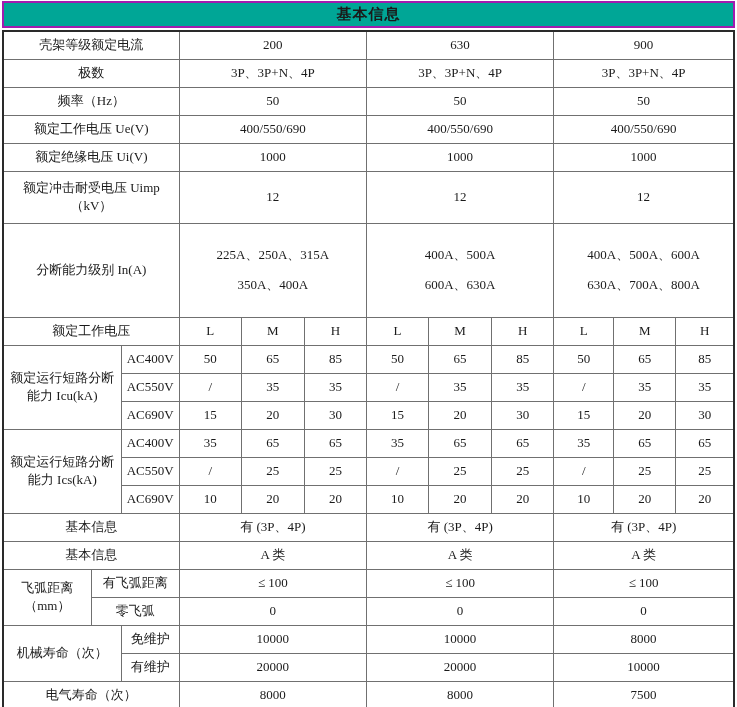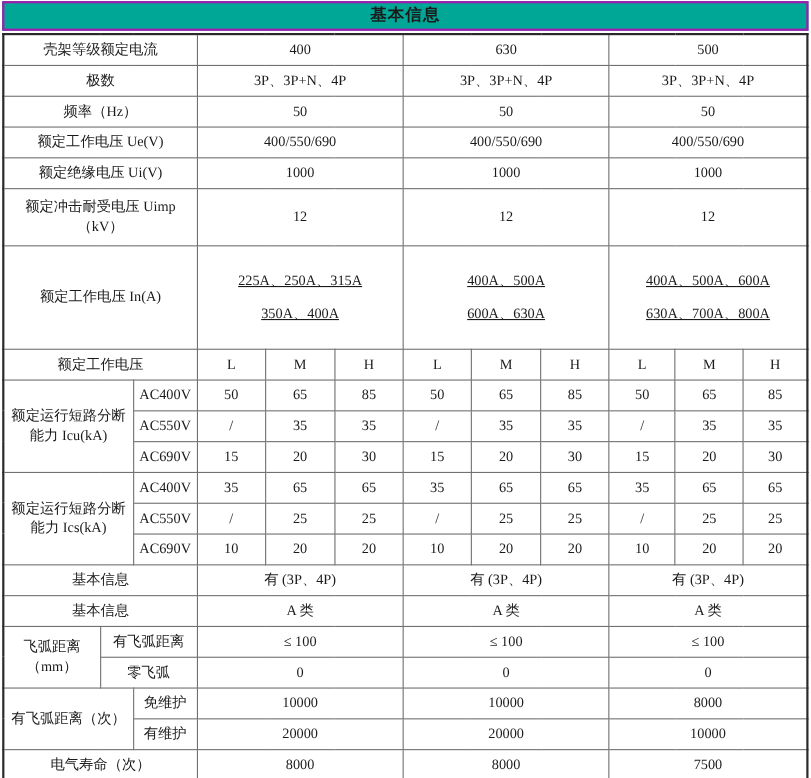--- a/index.html
+++ b/index.html
@@ -38,21 +38,21 @@
     vertical-align: middle;
     font-size: 13px;
     padding: 1px 2px;
     overflow: hidden;
     line-height: 1.35;
   }
   td.gl { border-left: 2px solid #454545; }
   tr.r28 { height: 28px; }
   tr.r52 { height: 52px; }
   tr.r94 { height: 94px; }
-  .two-line div { line-height: 30px; text-decoration: underline; }
+  .two-line div { line-height: 30px; }
 </style>
 </head>
 <body>
 
 <div class="page">
 
   <div class="band">基本信息</div>
 
   <table class="tbl">
     <colgroup>
@@ -66,23 +66,23 @@
         <col style="width:63px">
         <col style="width:62px">
       <col style="width:60px">
         <col style="width:62px">
         <col style="width:58px">
     </colgroup>
 
     <tbody>
         <tr class="r28">
       <td colspan="3">壳架等级额定电流</td>
-      <td colspan="3" class="gl">400</td>
+      <td colspan="3" class="gl">200</td>
       <td colspan="3" class="gl">630</td>
-      <td colspan="3" class="gl">500</td>
+      <td colspan="3" class="gl">900</td>
     </tr>
 
     <tr class="r28">
       <td colspan="3">极数</td>
       <td colspan="3" class="gl">3P、3P+N、4P</td>
       <td colspan="3" class="gl">3P、3P+N、4P</td>
       <td colspan="3" class="gl">3P、3P+N、4P</td>
     </tr>
 
     <tr class="r28">
@@ -107,21 +107,21 @@
     </tr>
 
     <tr class="r52">
       <td colspan="3">额定冲击耐受电压 Uimp（kV）</td>
       <td colspan="3" class="gl">12</td>
       <td colspan="3" class="gl">12</td>
       <td colspan="3" class="gl">12</td>
     </tr>
 
     <tr class="r94">
-      <td colspan="3">额定工作电压 In(A)</td>
+      <td colspan="3">分断能力级别 In(A)</td>
       <td colspan="3" class="gl two-line">
         <div>225A、250A、315A</div>
         <div>350A、400A</div>
       </td>
       <td colspan="3" class="gl two-line">
         <div>400A、500A</div>
         <div>600A、630A</div>
       </td>
       <td colspan="3" class="gl two-line">
         <div>400A、500A、600A</div>
@@ -240,21 +240,21 @@
       <td colspan="3" class="gl">≤ 100</td>
     </tr>
     <tr class="r28">
       <td colspan="2">零飞弧</td>
       <td colspan="3" class="gl">0</td>
       <td colspan="3" class="gl">0</td>
       <td colspan="3" class="gl">0</td>
     </tr>
 
     <tr class="r28">
-      <td colspan="2" rowspan="2">有飞弧距离（次）</td>
+      <td colspan="2" rowspan="2">机械寿命（次）</td>
       <td>免维护</td>
       <td colspan="3" class="gl">10000</td>
       <td colspan="3" class="gl">10000</td>
       <td colspan="3" class="gl">8000</td>
     </tr>
     <tr class="r28">
       <td>有维护</td>
       <td colspan="3" class="gl">20000</td>
       <td colspan="3" class="gl">20000</td>
       <td colspan="3" class="gl">10000</td>

